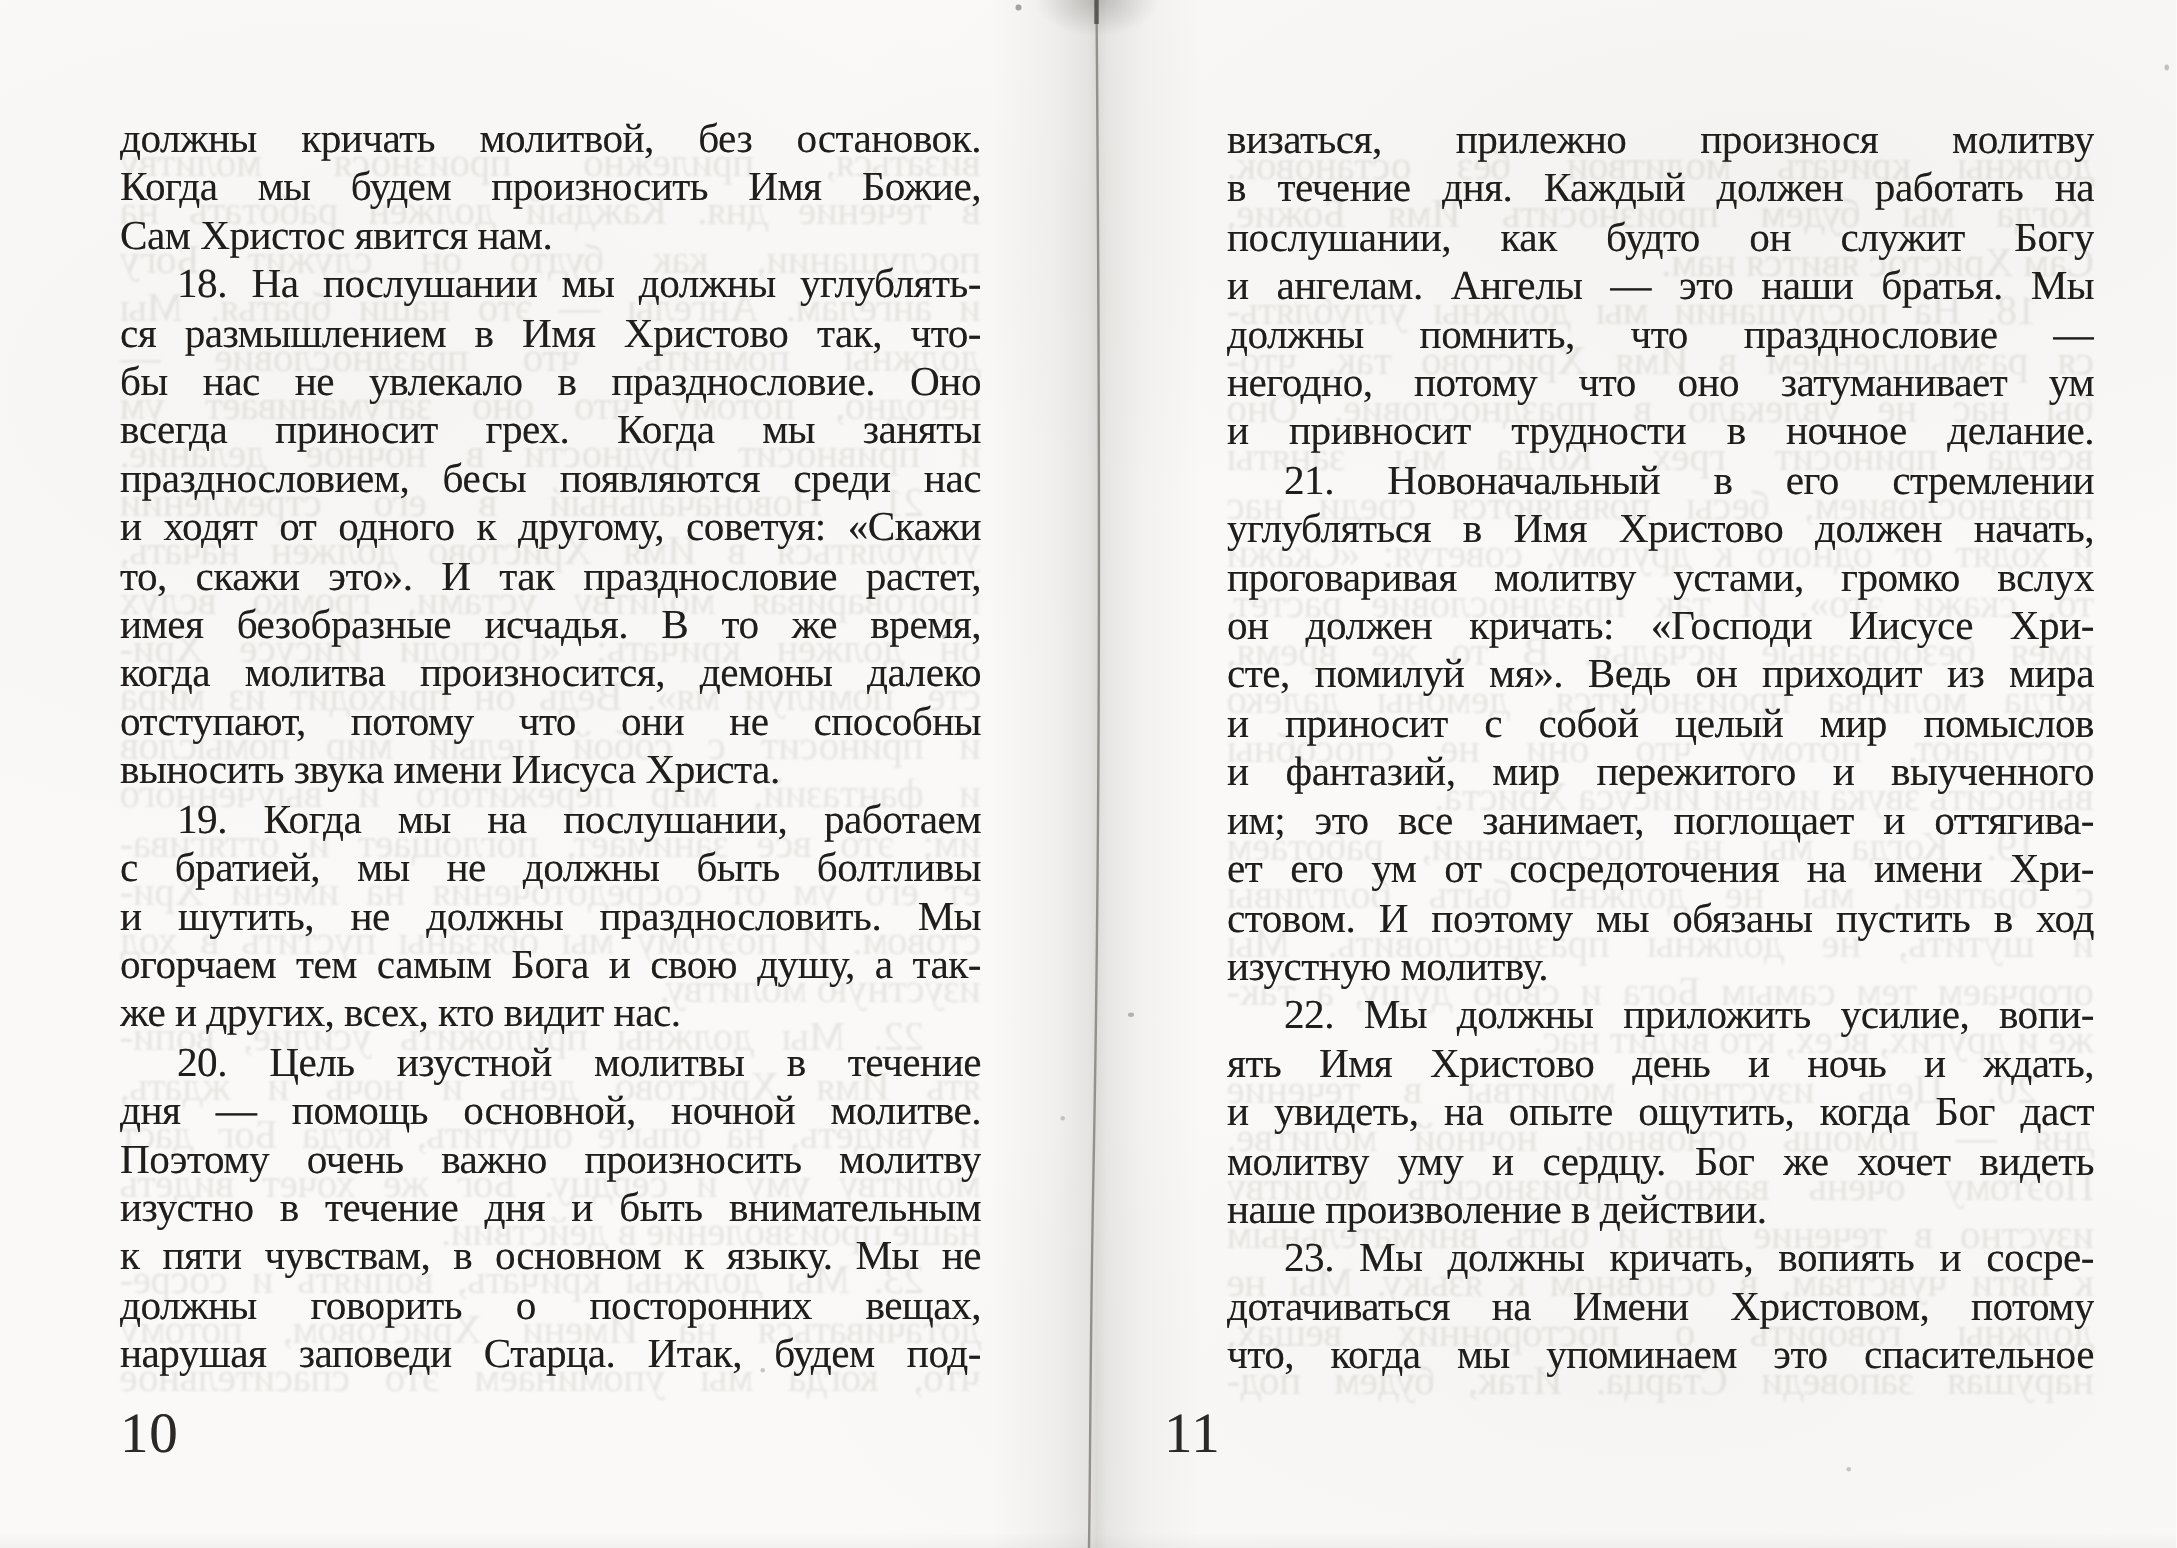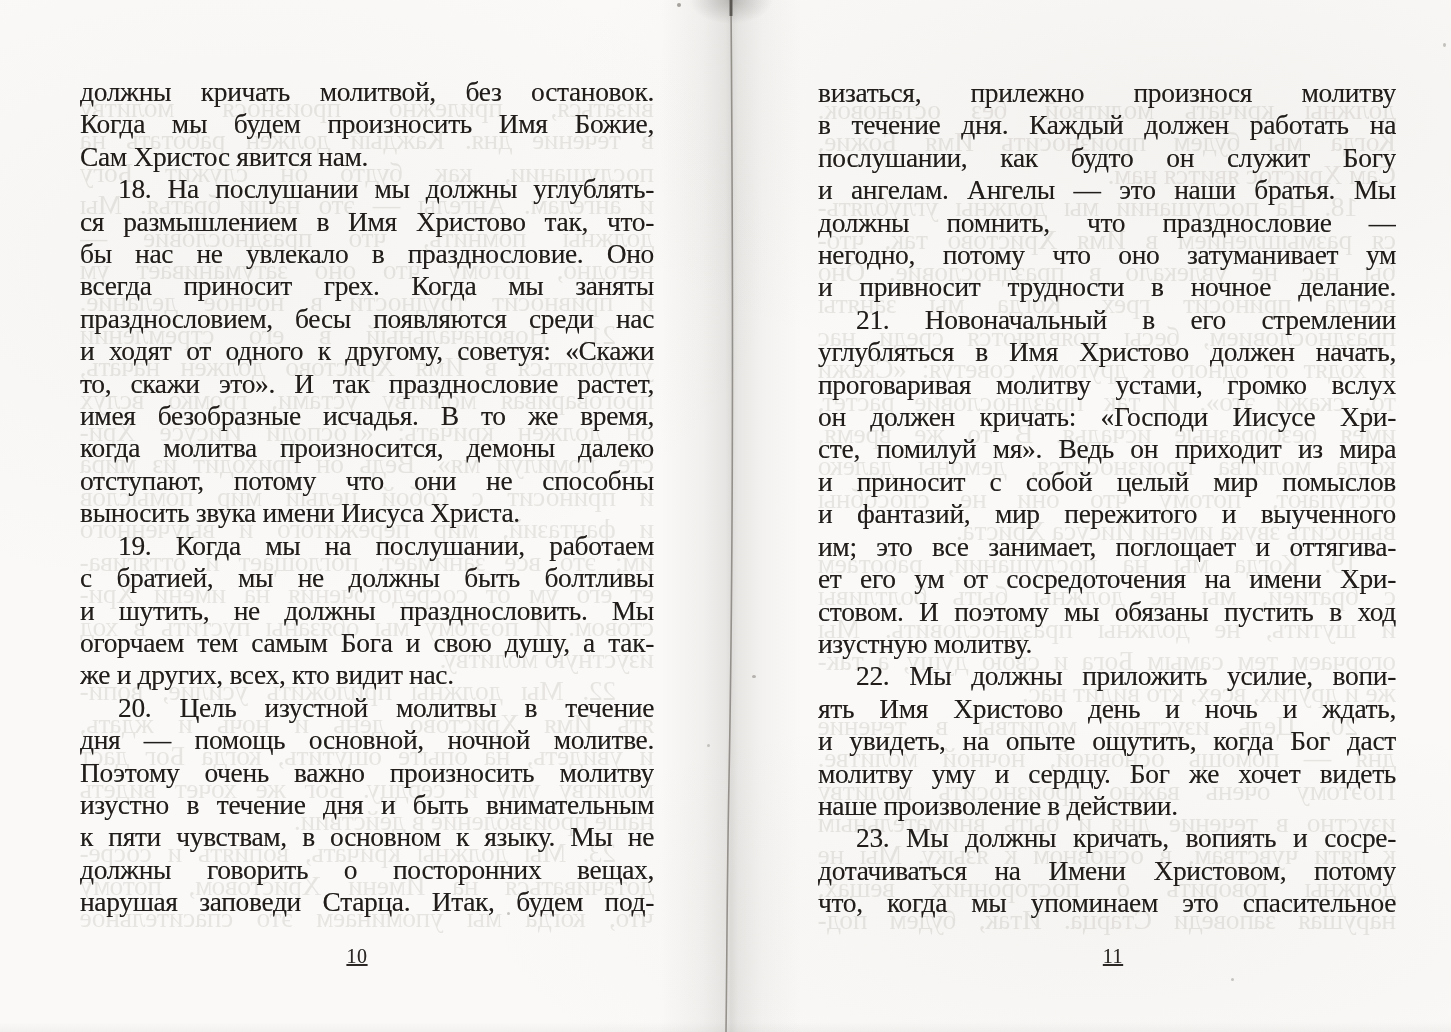--- a/index.html
+++ b/index.html
@@ -50,27 +50,26 @@
   .ghost{
     position:absolute;transform:scaleX(-1);
     opacity:0.13;filter:blur(0.7px);color:#6e6458;
     pointer-events:none;
   }
   .ghost-left{left:80px;top:92px;width:574px;}
   .ghost-right{left:818px;top:94px;width:578px;}
   .ghost .line{text-shadow:none;}
   
   .pageno{
-    position:absolute;top:941px;font-size:20px;line-height:30px;
-    text-align:center;color:#2b2825;letter-spacing:0.5px;
+    position:absolute;top:941px;font-size:38px;line-height:30px;
+    text-align:left;color:#2b2825;letter-spacing:0.5px;
     text-shadow:0 0 0.4px rgba(32,29,26,0.4);
-    text-decoration:underline;
   }
   .pageno.left{left:80px;width:554px;}
-  .pageno.right{left:824px;width:578px;}
+  .pageno.right{left:776px;width:578px;}
   
   .speck{position:absolute;border-radius:50%;background:#55504a;}
   .s1{left:677px;top:3px;width:4px;height:4px;opacity:.5;}
   .s2{left:628px;top:423px;width:3px;height:3px;opacity:.3;}
   .s3{left:752px;top:675px;width:4px;height:3px;opacity:.38;}
   .s4{left:707px;top:744px;width:3px;height:3px;opacity:.28;}
   .s5{left:1231px;top:978px;width:3px;height:3px;opacity:.3;}
   .s6{left:1443px;top:43px;width:3px;height:4px;opacity:.32;}
   .s7{left:507px;top:912px;width:3px;height:3px;opacity:.3;}
 </style>

